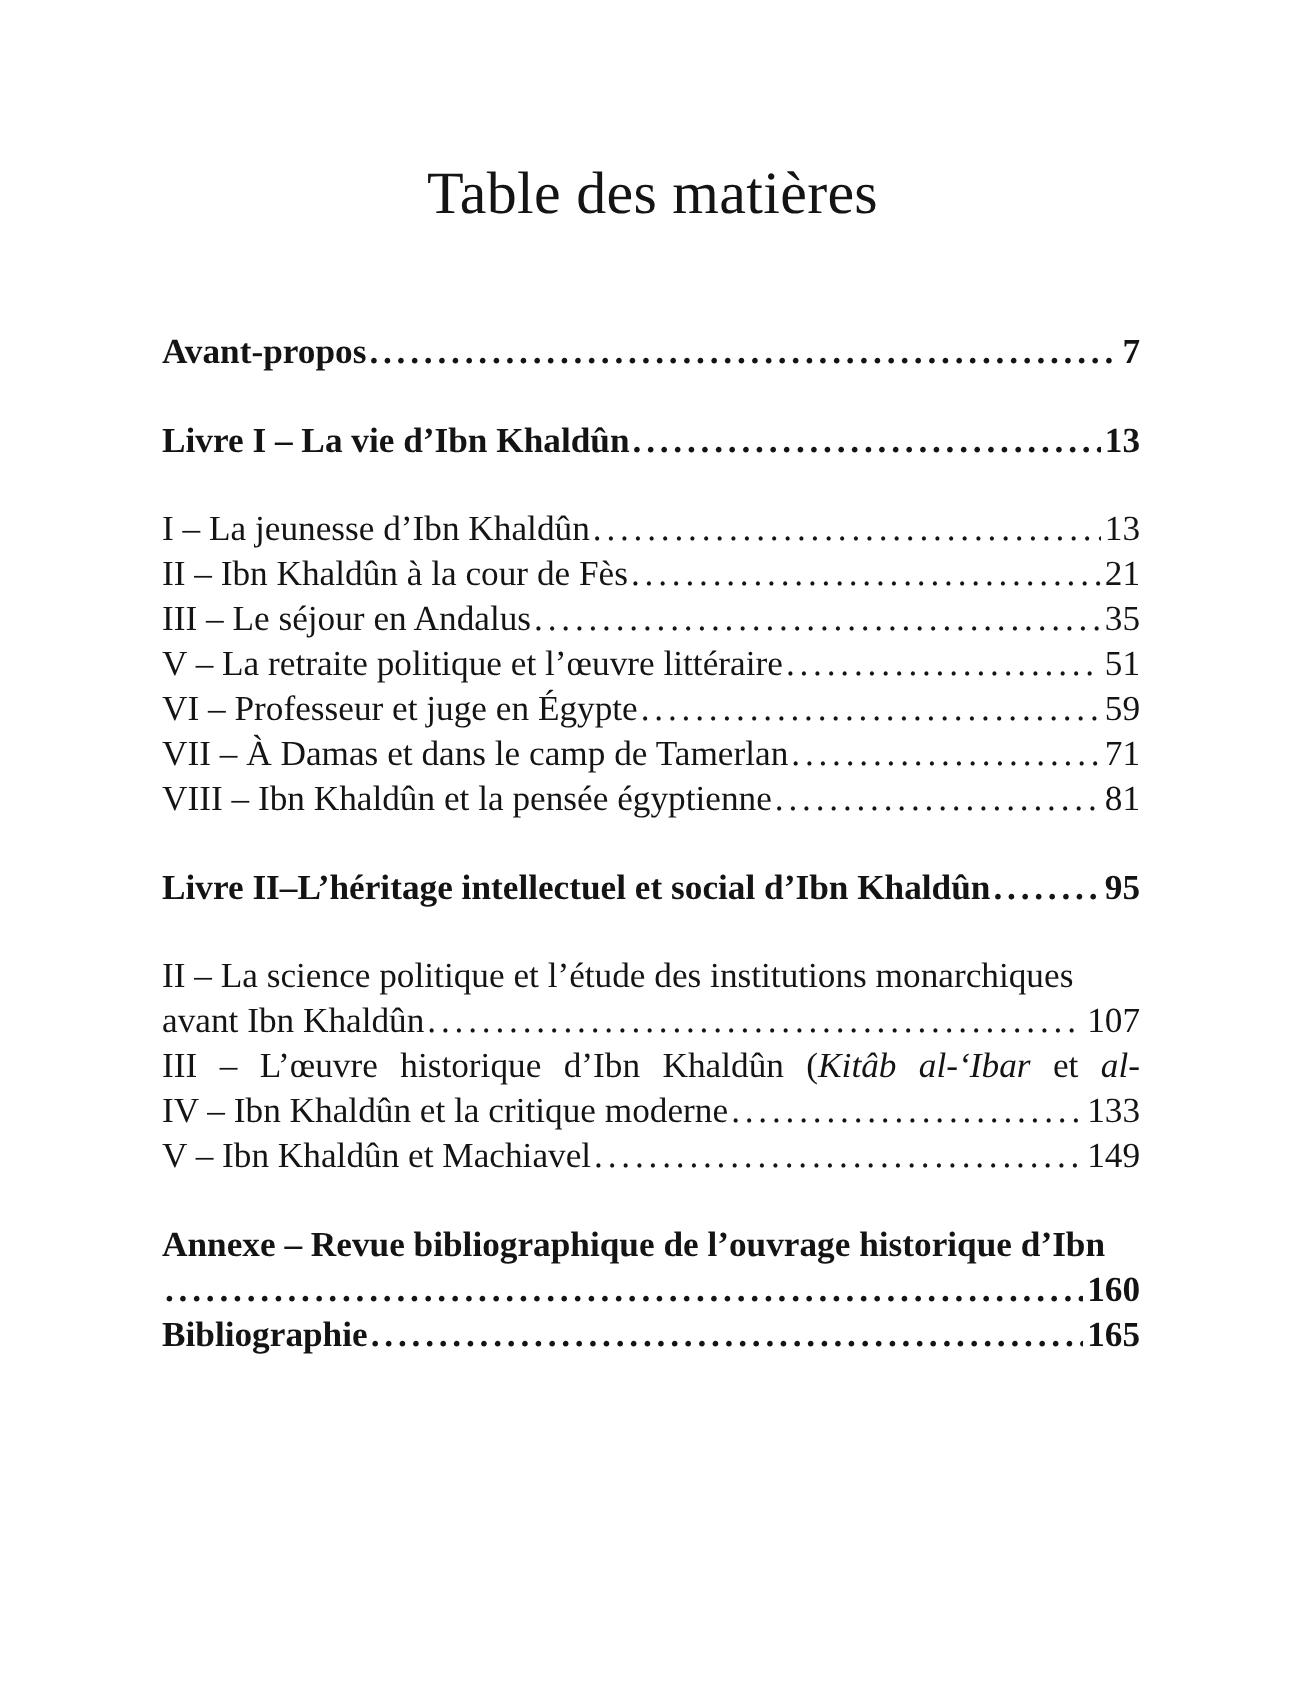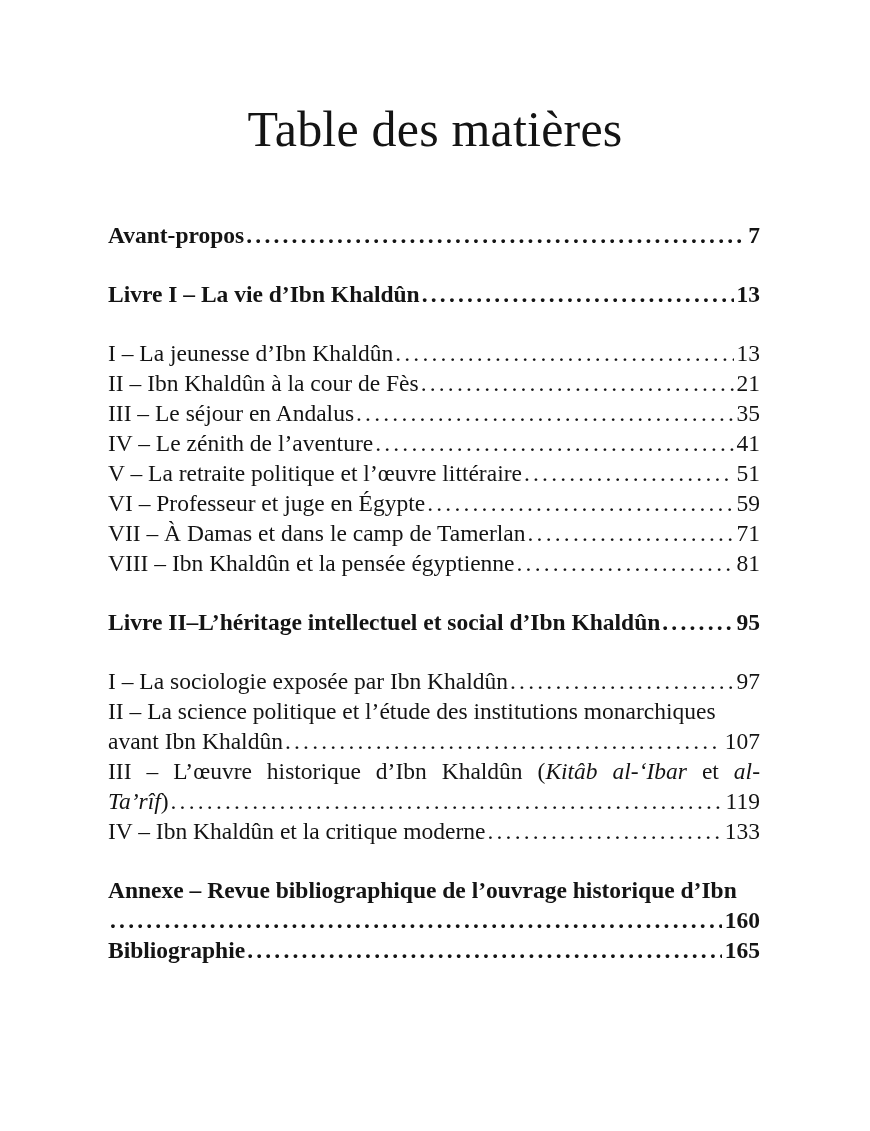--- a/index.html
+++ b/index.html
@@ -14,21 +14,21 @@
       overflow: hidden;
       font-family: "Liberation Serif", "DejaVu Serif", serif;
       color: #141414;
     }
     .page-title {
       position: absolute;
       top: 104px;
       left: 0;
       width: 870px;
       text-align: center;
-      font-size: 50px;
+      font-size: 40px;
       font-weight: normal;
       letter-spacing: 0.2px;
       margin: 0;
       line-height: 50px;
     }
     .toc {
       position: absolute;
       left: 108px;
       width: 652px;
       top: 220px;
@@ -105,25 +105,20 @@
     <span class="label">II – Ibn Khaldûn à la cour de Fès</span>
     <span class="leader"></span>
     <span class="page">21</span>
   </div>
   <div class="toc-row">
     <span class="label">III – Le séjour en Andalus</span>
     <span class="leader"></span>
     <span class="page">35</span>
   </div>
   <div class="toc-row">
-    <span class="label">IV – Le zénith de l’aventure</span>
-    <span class="leader"></span>
-    <span class="page">41</span>
-  </div>
-  <div class="toc-row">
     <span class="label">V – La retraite politique et l’œuvre littéraire</span>
     <span class="leader"></span>
     <span class="page">51</span>
   </div>
   <div class="toc-row">
     <span class="label">VI – Professeur et juge en Égypte</span>
     <span class="leader"></span>
     <span class="page">59</span>
   </div>
   <div class="toc-row">
@@ -140,25 +135,20 @@
   <div class="gap-large"></div>
 
   <div class="toc-row bold">
     <span class="label">Livre II–L’héritage intellectuel et social d’Ibn Khaldûn</span>
     <span class="leader"></span>
     <span class="page">95</span>
   </div>
 
   <div class="gap-medium"></div>
 
-  <div class="toc-row">
-    <span class="label">I – La sociologie exposée par Ibn Khaldûn</span>
-    <span class="leader"></span>
-    <span class="page">97</span>
-  </div>
 
   <div class="toc-row">
     <span class="label">II – La science politique et l’étude des institutions monarchiques</span>
   </div>
   <div class="toc-row">
     <span class="label">avant Ibn Khaldûn</span>
     <span class="leader"></span>
     <span class="page">107</span>
   </div>
 
@@ -169,30 +159,30 @@
       <span>L’œuvre</span>
       <span>historique</span>
       <span>d’Ibn</span>
       <span>Khaldûn</span>
       <span>(<em>Kitâb</em></span>
       <span><em>al-‘Ibar</em></span>
       <span>et</span>
       <span><em>al-</em></span>
     </span>
   </div>
-  <div class="toc-row">
-    <span class="label"><em>Ta’rîf</em><span>)</span></span>
-    <span class="leader"></span>
-    <span class="page">119</span>
-  </div>
 
   <div class="toc-row">
     <span class="label">IV – Ibn Khaldûn et la critique moderne</span>
     <span class="leader"></span>
     <span class="page">133</span>
+  </div>
+  <div class="toc-row">
+    <span class="label">V – Ibn Khaldûn et Machiavel</span>
+    <span class="leader"></span>
+    <span class="page">149</span>
   </div>
 
   <div class="gap-large"></div>
 
   <div class="toc-row bold">
     <span class="label">Annexe – Revue bibliographique de l’ouvrage historique d’Ibn</span>
   </div>
   <div class="toc-row bold">
     <span class="leader"></span>
     <span class="page">160</span>

